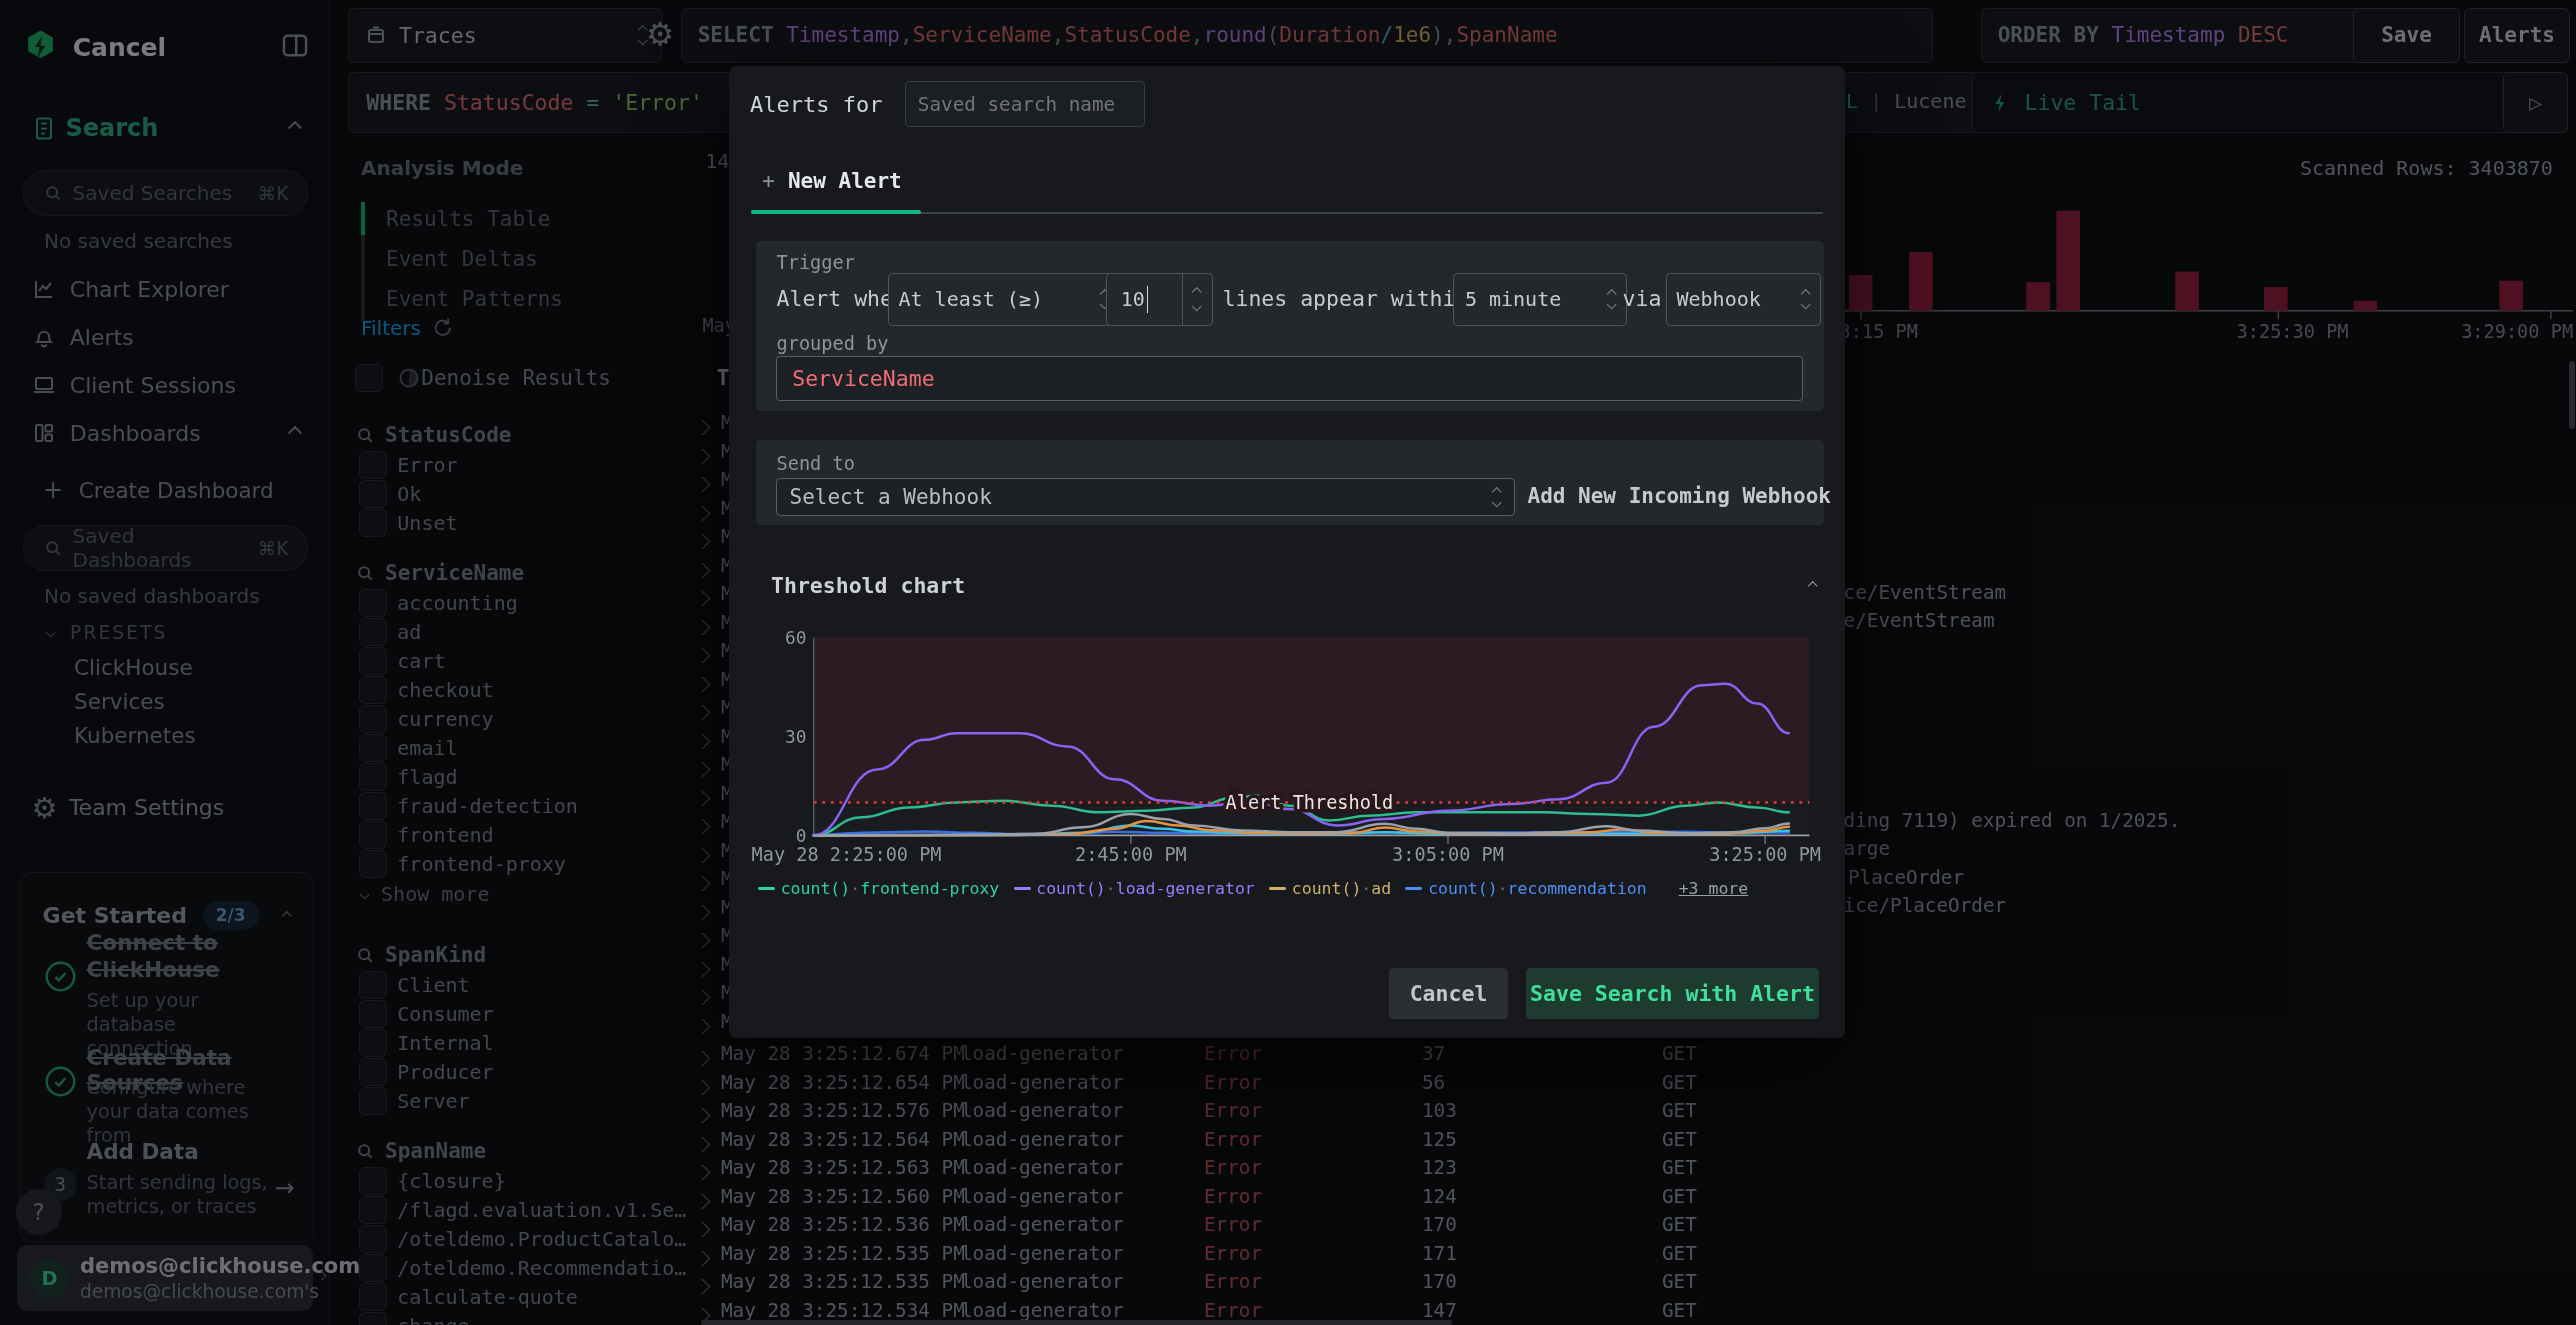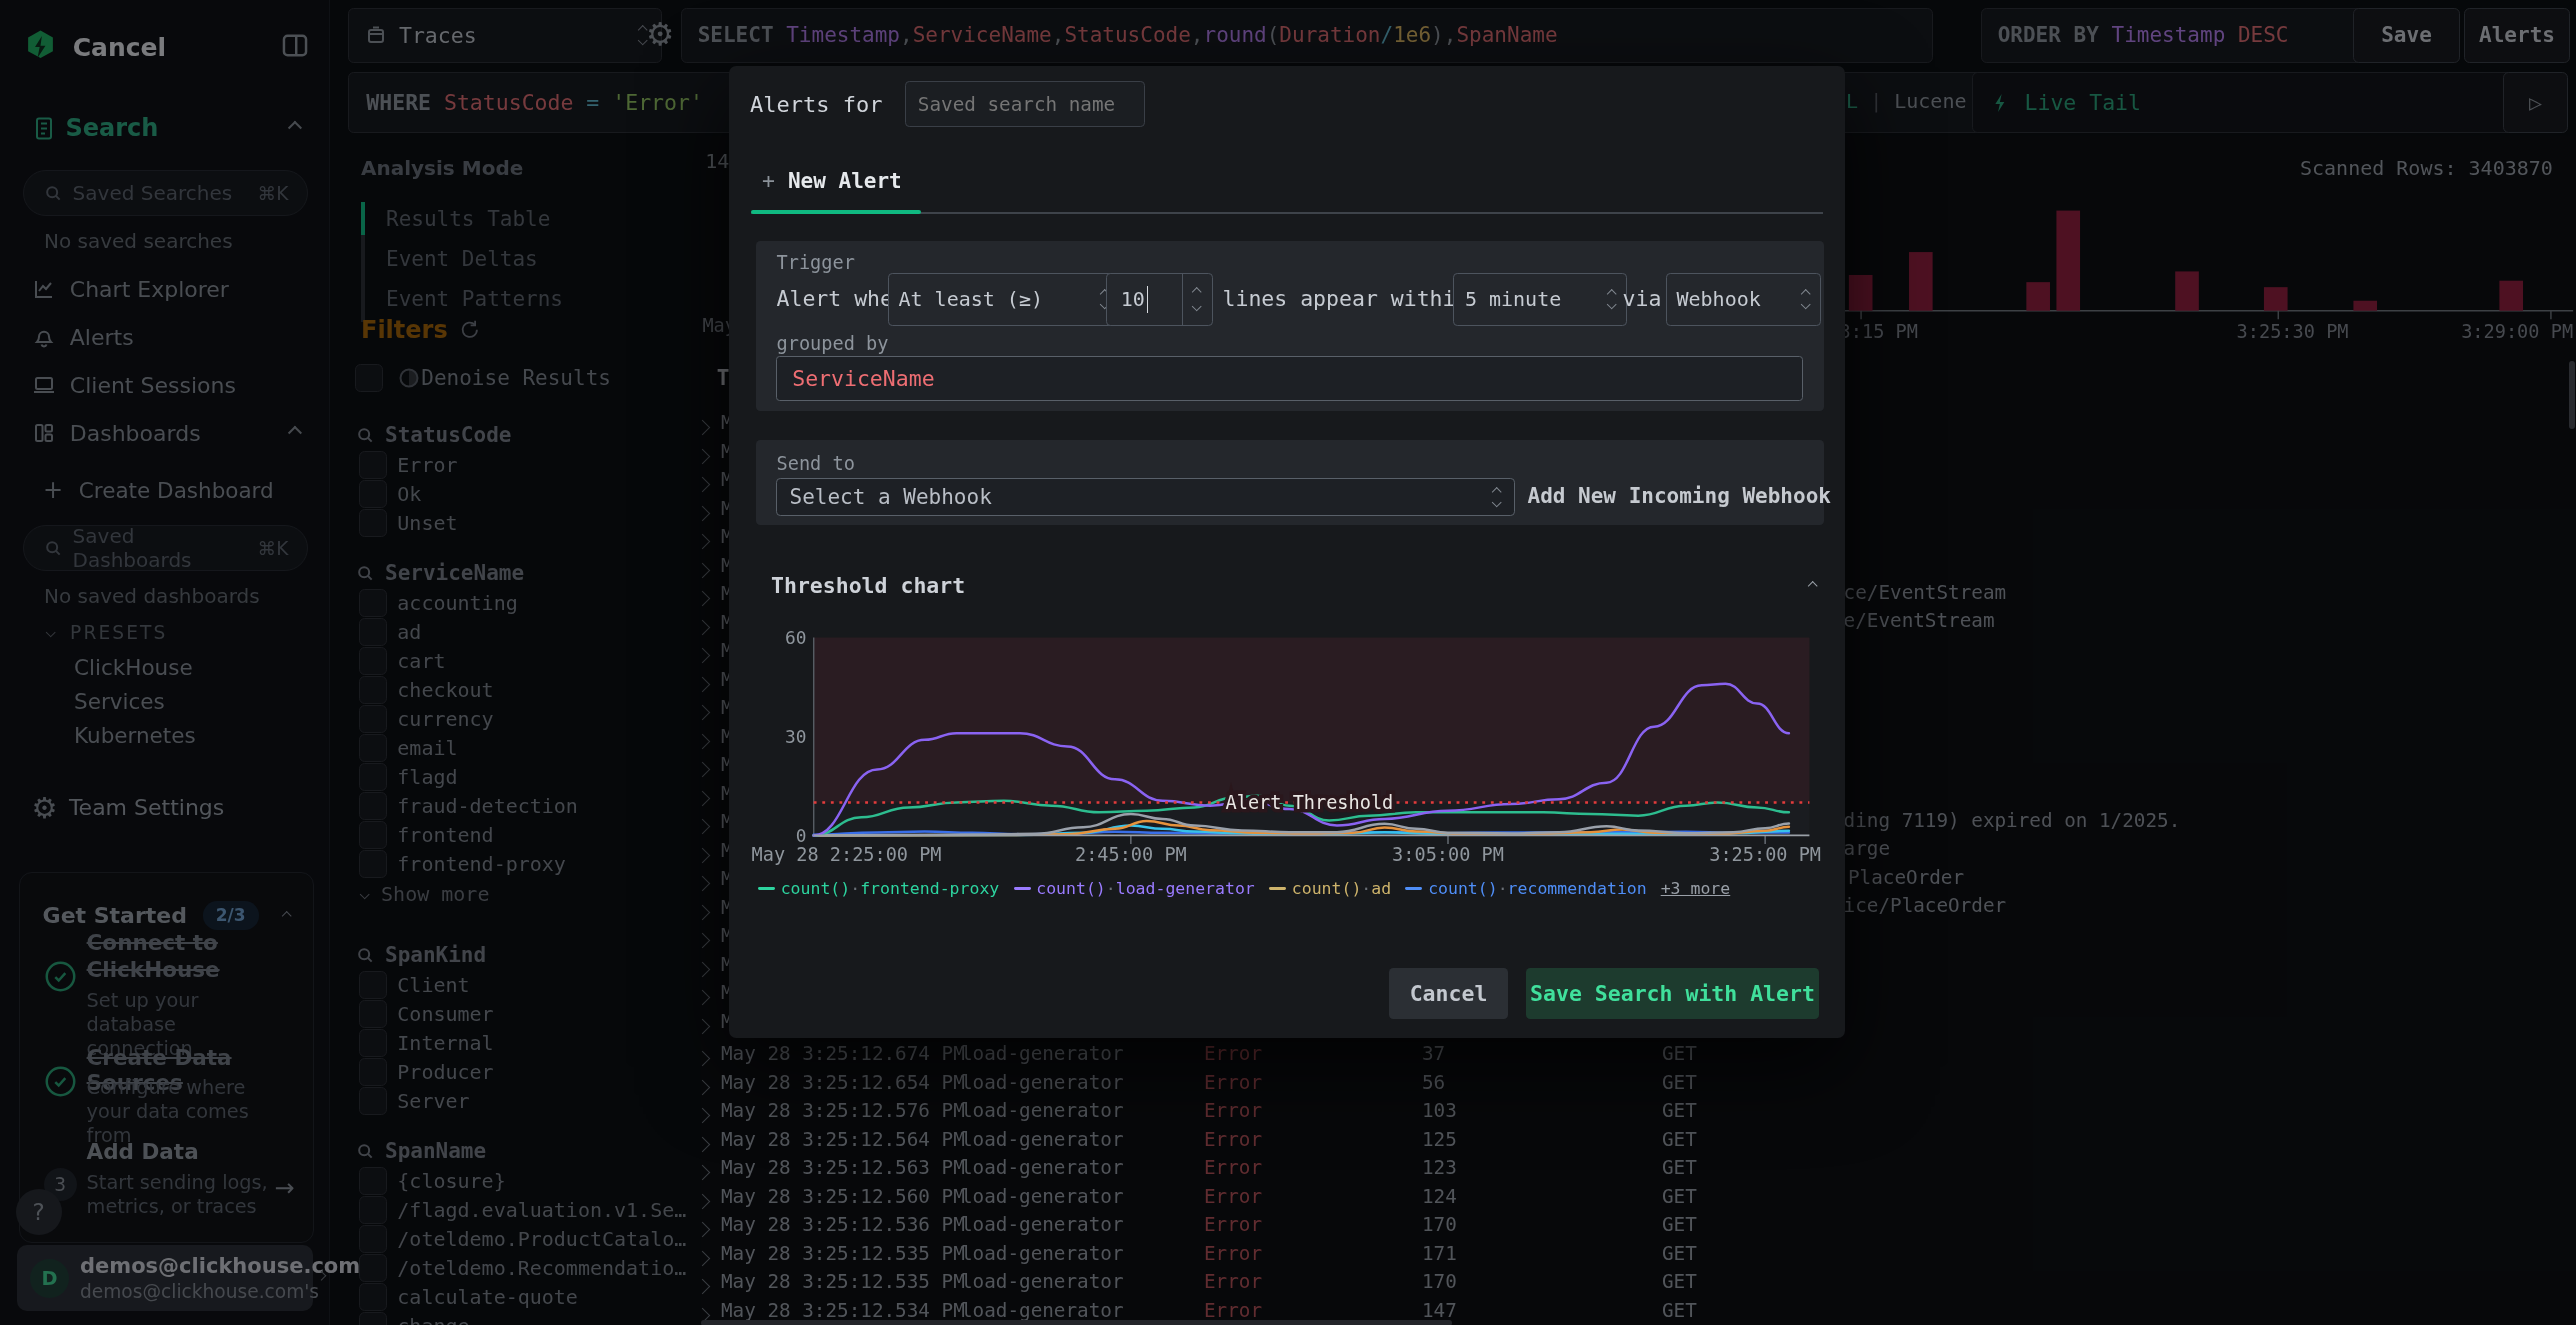--- a/index.html
+++ b/index.html
@@ -245,21 +245,21 @@
   <div class="abs" style="left:57px;top:63px;">
 
       <div class="mono" style="height:40px;display:flex;align-items:center;font-size:21px;color:#5d646c;">Results Table</div>
 
       <div class="mono" style="height:40px;display:flex;align-items:center;font-size:21px;color:#5d646c;">Event Deltas</div>
 
       <div class="mono" style="height:40px;display:flex;align-items:center;font-size:21px;color:#5d646c;">Event Patterns</div>
     </div>
 
   <div class="abs row-c" style="left:32px;top:180px;">
-    <span class="sans" style="font-size:24px;font-weight:700;color:#a16207;">Filters</span>
+    <span class="sans" style="font-size:20px;font-weight:400;color:#0ea5e9;">Filters</span>
     <span style="display:flex;margin-left:11.4px;">
       <svg width="21.5" height="21.5" viewBox="0 0 24 24" fill="none" stroke="#6d747c" stroke-width="2">
           <path d="M20 12a8 8 0 1 1-2.3-5.6"></path>
           <path d="M18 2v5h-5"></path>
         </svg>
     </span>
   </div>
 
   <div class="abs row-c" style="left:26px;top:226px;height:31.5px;">
     <span class="cbx" style="position:static;width:26px;height:26px;border-radius:5.7px;background:#15181c;border:1.4px solid #2b2f35;display:inline-block;"></span>
@@ -775,21 +775,21 @@
       <path d="M 96.0 295.1 C 136.4 295.1, 144.4 291.8, 184.8 291.8 C 215.1 291.8, 221.1 290.5, 251.4 290.5 C 281.7 290.5, 287.7 292.3, 318.0 292.3 C 348.3 292.3, 354.3 294.2, 384.6 294.2 C 414.9 294.2, 420.9 293.7, 451.2 293.7 C 481.5 293.7, 487.5 290.9, 517.8 290.9 C 548.1 290.9, 554.1 292.3, 584.4 292.3 C 614.7 292.3, 620.7 293.2, 651.0 293.2 C 681.3 293.2, 687.3 291.8, 717.6 291.8 C 747.9 291.8, 753.9 293.7, 784.2 293.7 C 814.5 293.7, 820.5 291.8, 850.8 291.8 C 881.1 291.8, 887.1 291.4, 917.4 291.4 C 947.7 291.4, 953.7 292.8, 984.0 292.8 C 1014.3 292.8, 1020.3 291.8, 1050.6 291.8 C 1080.9 291.8, 1086.9 291.8, 1117.2 291.8 C 1147.5 291.8, 1153.5 291.4, 1183.8 291.4 C 1214.1 291.4, 1220.1 291.4, 1250.4 291.4 C 1280.7 291.4, 1286.7 290.9, 1317.0 290.9 C 1347.3 290.9, 1353.3 292.3, 1383.6 292.3 C 1418.9 292.3, 1426.0 291.8, 1461.3 291.8" fill="none" stroke="#3a6fe8" stroke-width="3.5" stroke-linejoin="round" stroke-linecap="round"></path>
       <path d="M 96.0 296.0 C 227.2 296.0, 253.4 295.5, 384.6 295.5 C 425.0 295.5, 433.0 292.3, 473.4 292.3 C 503.7 292.3, 509.7 282.1, 540.0 282.1 C 560.2 282.1, 564.2 286.8, 584.4 286.8 C 604.6 286.8, 608.6 290.5, 628.8 290.5 C 659.1 290.5, 665.1 293.2, 695.4 293.2 C 725.7 293.2, 731.7 294.6, 762.0 294.6 C 792.3 294.6, 798.3 293.7, 828.6 293.7 C 858.9 293.7, 864.9 291.4, 895.2 291.4 C 925.5 291.4, 931.5 293.7, 961.8 293.7 C 1002.2 293.7, 1010.2 294.6, 1050.6 294.6 C 1091.0 294.6, 1099.0 294.2, 1139.4 294.2 C 1179.8 294.2, 1187.8 293.7, 1228.2 293.7 C 1268.6 293.7, 1276.6 294.2, 1317.0 294.2 C 1347.3 294.2, 1353.3 292.8, 1383.6 292.8 C 1418.9 292.8, 1426.0 289.5, 1461.3 289.5" fill="none" stroke="#38c2ea" stroke-width="3.5" stroke-linejoin="round" stroke-linecap="round"></path>
       <path d="M 96.0 296.0 C 217.1 296.0, 241.3 295.5, 362.4 295.5 C 402.8 295.5, 410.8 294.2, 451.2 294.2 C 481.5 294.2, 487.5 286.8, 517.8 286.8 C 538.0 286.8, 542.0 275.7, 562.2 275.7 C 582.4 275.7, 586.4 282.1, 606.6 282.1 C 626.8 282.1, 630.8 288.6, 651.0 288.6 C 681.3 288.6, 687.3 292.3, 717.6 292.3 C 747.9 292.3, 753.9 293.7, 784.2 293.7 C 814.5 293.7, 820.5 292.3, 850.8 292.3 C 871.0 292.3, 875.0 284.9, 895.2 284.9 C 915.4 284.9, 919.4 290.5, 939.6 290.5 C 969.9 290.5, 975.9 294.2, 1006.2 294.2 C 1046.6 294.2, 1054.6 294.6, 1095.0 294.6 C 1135.4 294.6, 1143.4 291.4, 1183.8 291.4 C 1204.0 291.4, 1208.0 287.7, 1228.2 287.7 C 1248.4 287.7, 1252.4 292.3, 1272.6 292.3 C 1313.0 292.3, 1321.0 294.2, 1361.4 294.2 C 1391.7 294.2, 1397.7 289.5, 1428.0 289.5 C 1443.1 289.5, 1446.2 284.0, 1461.3 284.0" fill="none" stroke="#e6923c" stroke-width="3.5" stroke-linejoin="round" stroke-linecap="round"></path>
       <path d="M 96.0 296.0 C 196.9 296.0, 217.1 295.1, 318.0 295.1 C 358.4 295.1, 366.4 293.7, 406.8 293.7 C 437.1 293.7, 443.1 284.5, 473.4 284.5 C 503.7 284.5, 509.7 266.0, 540.0 266.0 C 560.2 266.0, 564.2 272.9, 584.4 272.9 C 604.6 272.9, 608.6 282.1, 628.8 282.1 C 659.1 282.1, 665.1 289.1, 695.4 289.1 C 725.7 289.1, 731.7 291.4, 762.0 291.4 C 792.3 291.4, 798.3 291.4, 828.6 291.4 C 858.9 291.4, 864.9 279.8, 895.2 279.8 C 915.4 279.8, 919.4 286.8, 939.6 286.8 C 959.8 286.8, 963.8 292.3, 984.0 292.3 C 1024.4 292.3, 1032.4 293.2, 1072.8 293.2 C 1103.1 293.2, 1109.1 291.4, 1139.4 291.4 C 1169.7 291.4, 1175.7 283.1, 1206.0 283.1 C 1226.2 283.1, 1230.2 289.1, 1250.4 289.1 C 1280.7 289.1, 1286.7 292.8, 1317.0 292.8 C 1347.3 292.8, 1353.3 291.4, 1383.6 291.4 C 1403.8 291.4, 1407.8 285.8, 1428.0 285.8 C 1443.1 285.8, 1446.2 279.4, 1461.3 279.4" fill="none" stroke="#9aa1ab" stroke-width="3.5" stroke-linejoin="round" stroke-linecap="round"></path>
       <path d="M 96.0 296.0 C 126.3 296.0, 132.3 270.6, 162.6 270.6 C 192.9 270.6, 198.9 256.8, 229.2 256.8 C 259.5 256.8, 265.5 249.8, 295.8 249.8 C 326.1 249.8, 332.1 247.5, 362.4 247.5 C 392.7 247.5, 398.7 254.4, 429.0 254.4 C 459.3 254.4, 465.3 263.7, 495.6 263.7 C 525.9 263.7, 531.9 261.4, 562.2 261.4 C 592.5 261.4, 598.5 256.8, 628.8 256.8 C 654.0 256.8, 659.1 242.9, 684.3 242.9 C 699.4 242.9, 702.5 240.6, 717.6 240.6 C 737.8 240.6, 741.8 254.4, 762.0 254.4 C 787.2 254.4, 792.3 275.2, 817.5 275.2 C 842.7 275.2, 847.8 268.3, 873.0 268.3 C 903.3 268.3, 909.3 263.7, 939.6 263.7 C 980.0 263.7, 988.0 263.7, 1028.4 263.7 C 1068.8 263.7, 1076.8 263.7, 1117.2 263.7 C 1147.5 263.7, 1153.5 266.0, 1183.8 266.0 C 1214.1 266.0, 1220.1 268.3, 1250.4 268.3 C 1280.7 268.3, 1286.7 254.4, 1317.0 254.4 C 1337.2 254.4, 1341.2 249.8, 1361.4 249.8 C 1386.6 249.8, 1391.7 256.8, 1416.9 256.8 C 1437.1 256.8, 1441.1 263.7, 1461.3 263.7" fill="none" stroke="#2dbd8f" stroke-width="3.5" stroke-linejoin="round" stroke-linecap="round"></path>
       <path d="M 96.0 296.0 C 136.4 296.0, 144.4 203.7, 184.8 203.7 C 215.1 203.7, 221.1 162.1, 251.4 162.1 C 271.6 162.1, 275.6 152.9, 295.8 152.9 C 336.2 152.9, 344.2 152.9, 384.6 152.9 C 414.9 152.9, 420.9 171.4, 451.2 171.4 C 481.5 171.4, 487.5 217.5, 517.8 217.5 C 548.1 217.5, 554.1 247.5, 584.4 247.5 C 614.7 247.5, 620.7 254.4, 651.0 254.4 C 676.2 254.4, 681.3 247.5, 706.5 247.5 C 731.7 247.5, 736.8 259.1, 762.0 259.1 C 792.3 259.1, 798.3 282.1, 828.6 282.1 C 858.9 282.1, 864.9 272.9, 895.2 272.9 C 935.6 272.9, 943.6 261.4, 984.0 261.4 C 1024.4 261.4, 1032.4 252.1, 1072.8 252.1 C 1103.1 252.1, 1109.1 245.2, 1139.4 245.2 C 1169.7 245.2, 1175.7 222.1, 1206.0 222.1 C 1236.3 222.1, 1242.3 143.7, 1272.6 143.7 C 1302.9 143.7, 1308.9 85.9, 1339.2 85.9 C 1354.3 85.9, 1357.4 83.6, 1372.5 83.6 C 1392.7 83.6, 1396.7 111.3, 1416.9 111.3 C 1437.1 111.3, 1441.1 152.9, 1461.3 152.9" fill="none" stroke="#8a63f2" stroke-width="3.5" stroke-linejoin="round" stroke-linecap="round"></path>
       <line x1="96" y1="249.83333333333334" x2="1490" y2="249.83333333333334" stroke="#e23c3c" stroke-width="3.5" stroke-dasharray="4 8"></line>
       <text x="790" y="258.83333333333337" text-anchor="middle" fill="#e9e7e4" font-size="26" font-family="DejaVu Sans Mono,monospace" style="paint-order:stroke;stroke:#2a171c;stroke-width:10px;">Alert Threshold</text>
       <line x1="96" y1="296" x2="1490" y2="296" stroke="#9aa0a7" stroke-width="2.5"></line>
     </svg>
-  <div class="abs row-c" style="left:29px;top:813px;width:1059px;gap:14px;">
+  <div class="abs row-c" style="left:29px;top:813px;width:1059px;gap:32px;">
     <div style="display:flex;gap:14.3px;">
 
         <span class="legend-item">
           <span class="dash" style="color: rgb(45, 212, 159);"></span>
           <span style="color: rgb(45, 212, 159);">count()</span>
           <span style="color:#6a7077;">·</span>
           <span style="color: rgb(45, 212, 159);">frontend-proxy</span>
         </span>
 
         <span class="legend-item">

